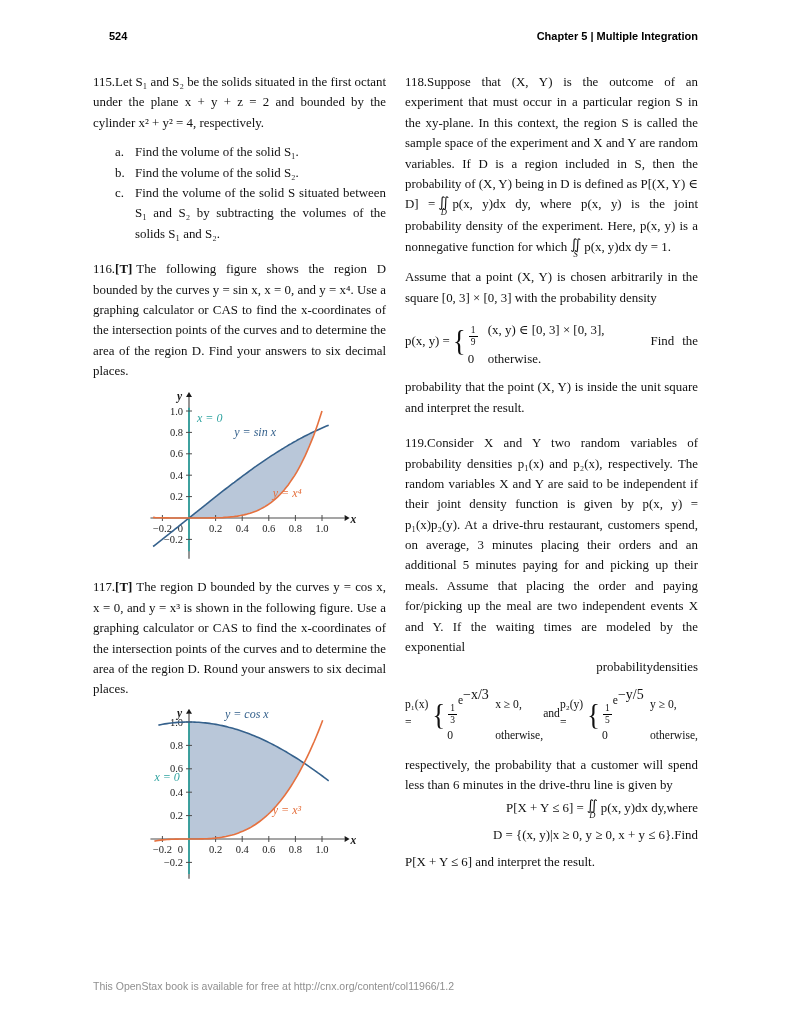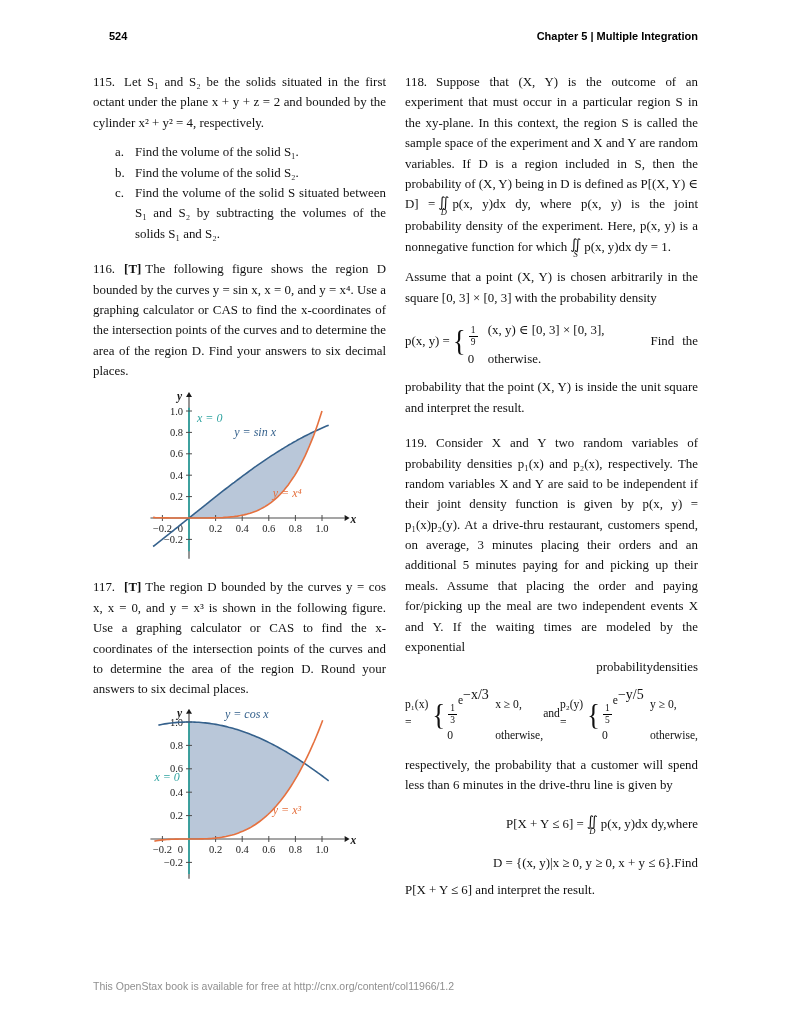--- a/index.html
+++ b/index.html
@@ -6,21 +6,21 @@
   .page{width:791px;height:1024px;position:relative;background:#ffffff;margin:0 auto;overflow:hidden;
         font-family:"Liberation Serif","DejaVu Serif",serif;color:#111;}
   .hdr{position:absolute;top:30px;font-family:"Liberation Sans","DejaVu Sans",sans-serif;
        font-size:11px;font-weight:bold;color:#000;padding-left:16px;}
   .hdr-left{left:93px;}
   .hdr-right{right:93px;text-align:right;}
   .col{position:absolute;top:72px;width:293px;font-size:12.9px;line-height:1.58;}
   .col-left{left:93px;}
   .col-right{left:405px;}
   .para{text-align:justify;margin:0 0 9px 0;}
-  .pnum{padding-right:9px;}
+  .pnum{}
   .btag{font-weight:bold;padding-right:4px;}
   .problem{margin-bottom:15px;}
   .plist{margin:1px 0 2px 0;}
   .pitem{display:flex;padding-left:22px;text-align:justify;}
   .plabel{width:20px;flex:none;}
   .ptext{flex:1;text-align:justify;}
   .figwrap{margin:6px 0 10px 55px;}
   svg{display:block;}
   .tick{font:10.5px "Liberation Serif","DejaVu Serif",serif;fill:#1a1a1a;}
   .figlabel{font:italic 12px "Liberation Serif","DejaVu Serif",serif;}
@@ -38,21 +38,21 @@
   .densline{display:flex;align-items:center;justify-content:space-between;margin:6px 0 10px 0;font-size:11.6px;}
   .dens{display:flex;align-items:center;}
   .brace{font-size:27px;font-weight:400;line-height:0.95;margin:0 2px 0 3px;transform:scaleY(1.12);}
   .cases{display:flex;flex-direction:column;gap:1px;}
   .crow{display:flex;align-items:center;white-space:nowrap;}
   .cval{display:inline-block;min-width:20px;}
   .cval-w{display:inline-block;min-width:48px;}
   .spread{flex:1;display:flex;justify-content:space-between;align-self:center;padding-left:46px;}
   .spreadline{display:flex;justify-content:flex-end;align-items:center;margin:0 0 4px 0;}
   .fml{white-space:nowrap;}
-  .fline{margin:18px 0 6px 0;}
+  .fline{margin:2px 0 6px 0;}
   .footer{position:absolute;left:93px;top:980px;font-family:"Liberation Sans","DejaVu Sans",sans-serif;
           font-size:10.5px;color:#8f8f8f;}
 </style>
 </head>
 <body>
 
 <div class="page">
 
   <div class="hdr hdr-left">524</div>
   <div class="hdr hdr-right">Chapter 5 | Multiple Integration</div>

